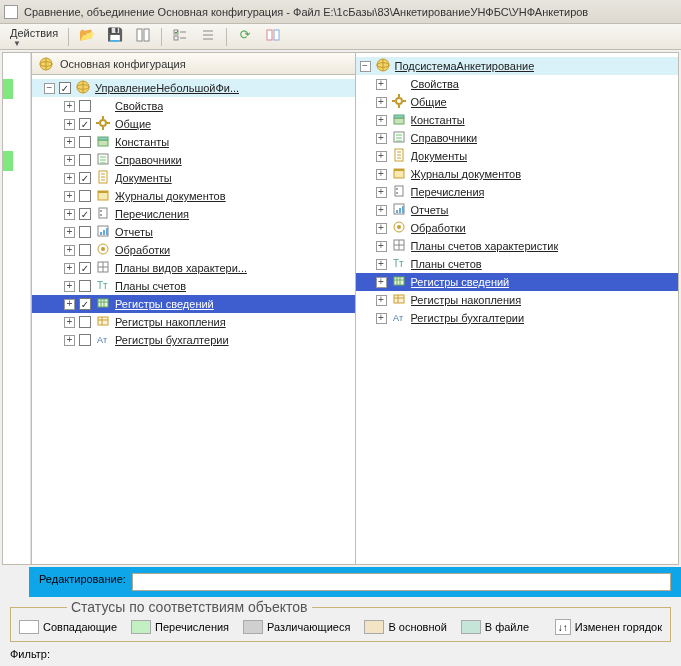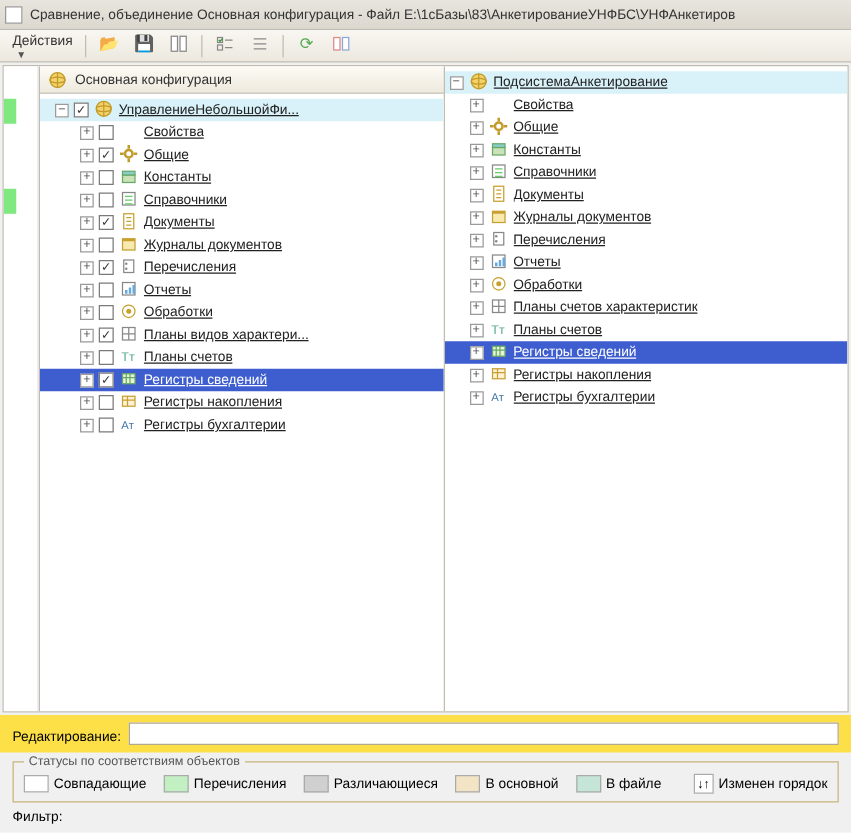--- a/index.html
+++ b/index.html
@@ -133,37 +133,38 @@
     width: 16px; height: 16px;
     margin-right: 4px;
     display:inline-flex; align-items:flex-start; justify-content:center;
     font-size: 12px;
     flex-shrink:0;
   }
   .label { color:#222; overflow:hidden; text-overflow:ellipsis;text-decoration:underline; }
   .indent { display:inline-block; flex-shrink:0; }
 
   .edit-row {
-    display:flex; align-items:flex-end;
+    display:flex; align-items:flex-start;
     padding: 6px 10px;
     gap: 6px;
-    background:#fde047;
+    background:#0ea5e9;
+    margin-left:29px;
   }
   .edit-row input {
     flex:1; height:18px; border:1px solid #b0a890; background:#fff; padding:0 4px;
     font-family: inherit; font-size:11px;
   }
 
   fieldset.status {
     margin: 2px 10px;
     border: 1px solid #c8b47a;
     padding: 4px 8px 6px 8px;
     background:#f0f0f0;
   }
-  fieldset.status legend { color:#555; padding:0 4px; font-size:10px; }
+  fieldset.status legend { color:#555; padding:0 4px; font-size:14px;margin-left:48px; }
   .status-items { display:flex; align-items:center; gap:14px; flex-wrap:wrap; }
   .status-item { display:flex; align-items:center; gap:4px; }
   .swatch { width:20px; height:14px; border:1px solid #aaa; }
   .sw-white{background:#fff;} .sw-green{background:#c3f0c3;} .sw-gray{background:#d0d0d0;}
   .sw-tan{background:#f3e4c5;} .sw-teal{background:#c5e5d8;}
   .status-order { margin-left:auto; display:flex; align-items:center; gap:4px; }
   .order-icon { width:16px; height:16px; border:1px solid #aaa; background:#fff;
     display:flex;align-items:center;justify-content:center;font-size:10px;}
 
   .filter-row {

